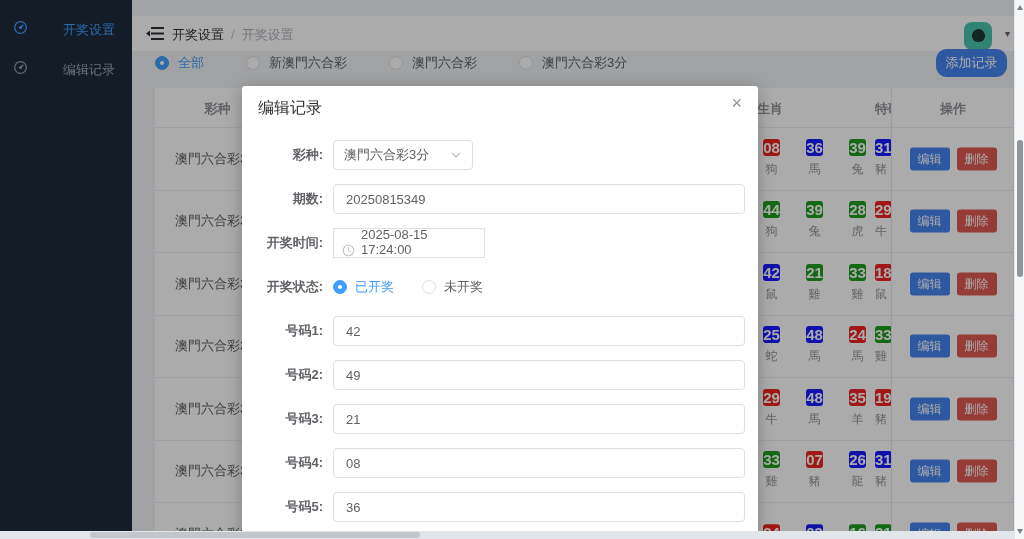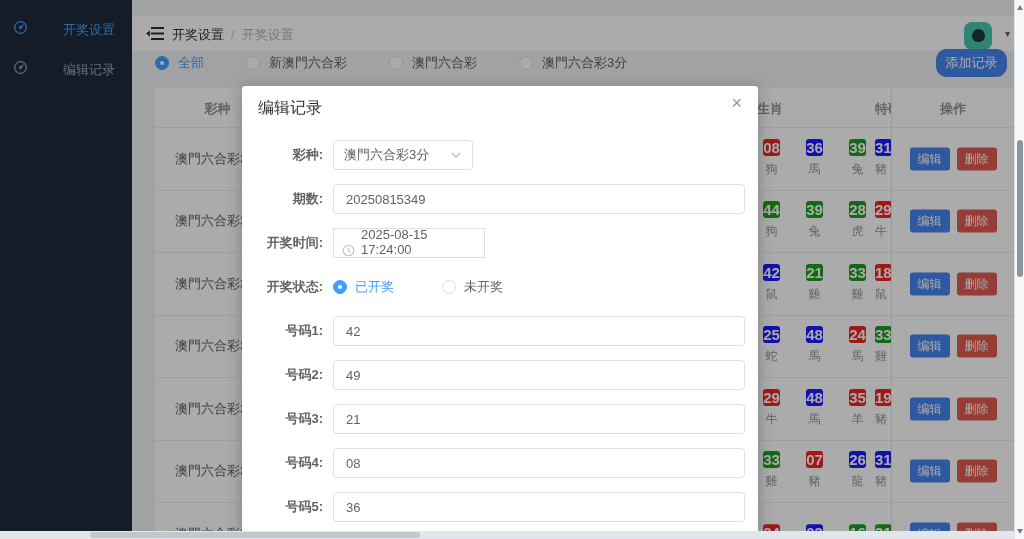--- a/index.html
+++ b/index.html
@@ -367,21 +367,21 @@
             <svg viewBox="0 0 14 14" width="13" height="13" fill="none" stroke="currentColor" stroke-width="1.2">
               <circle cx="7" cy="7" r="5.7"></circle>
               <polyline points="7,3.5 7,7 9.5,8.5"></polyline>
             </svg>
           </span>
           <span class="t-text">2025-08-15 17:24:00</span>
         </div>
       </div>
       <div class="m-row">
         <span class="m-label">开奖状态:</span>
-        <div id="status-opts" style="display:flex;align-items:center;gap:20px;">
+        <div id="status-opts" style="display:flex;align-items:center;">
             <span class="s-opt checked">
     <span class="radio"></span>
     <span class="r-label">已开奖</span>
   </span>
             <span class="s-opt">
     <span class="radio"></span>
     <span class="r-label">未开奖</span>
   </span>
           </div>
       </div>

